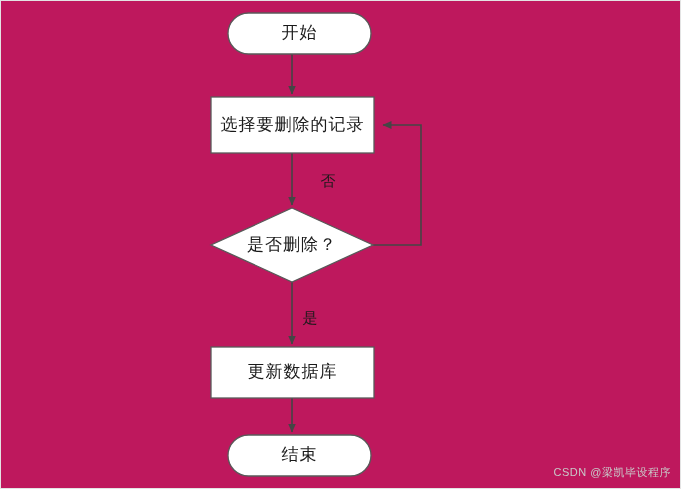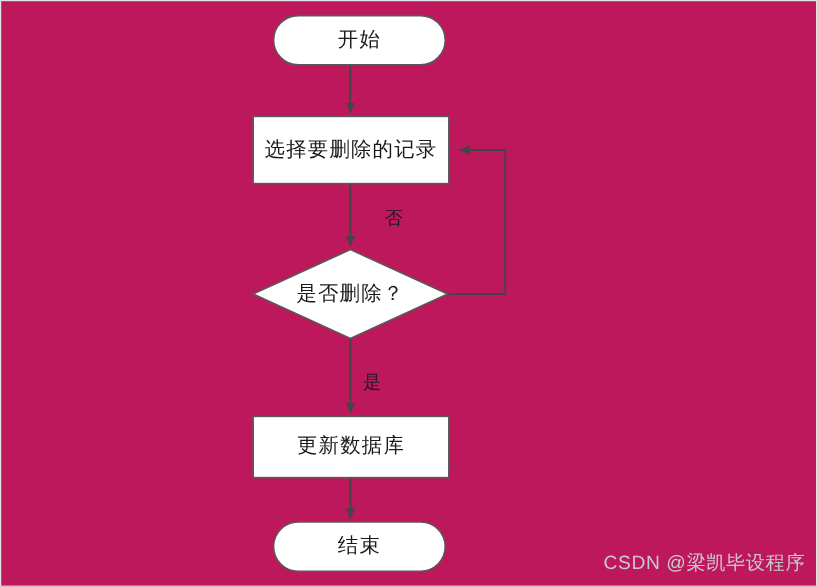--- a/index.html
+++ b/index.html
@@ -50,21 +50,21 @@
   .connector {
     stroke: #454545;
     stroke-width: 1.6;
     fill: none;
   }
   .watermark {
     position: absolute;
     right: 9px;
     bottom: 8px;
     font-family: "Liberation Sans", "DejaVu Sans", sans-serif;
-    font-size: 16px;
+    font-size: 11px;
     color: #c9c9c9;
     letter-spacing: 0.5px;
     white-space: nowrap;
     user-select: none;
   }
 </style>
 </head>
 <body>
 
 <div id="canvas">

